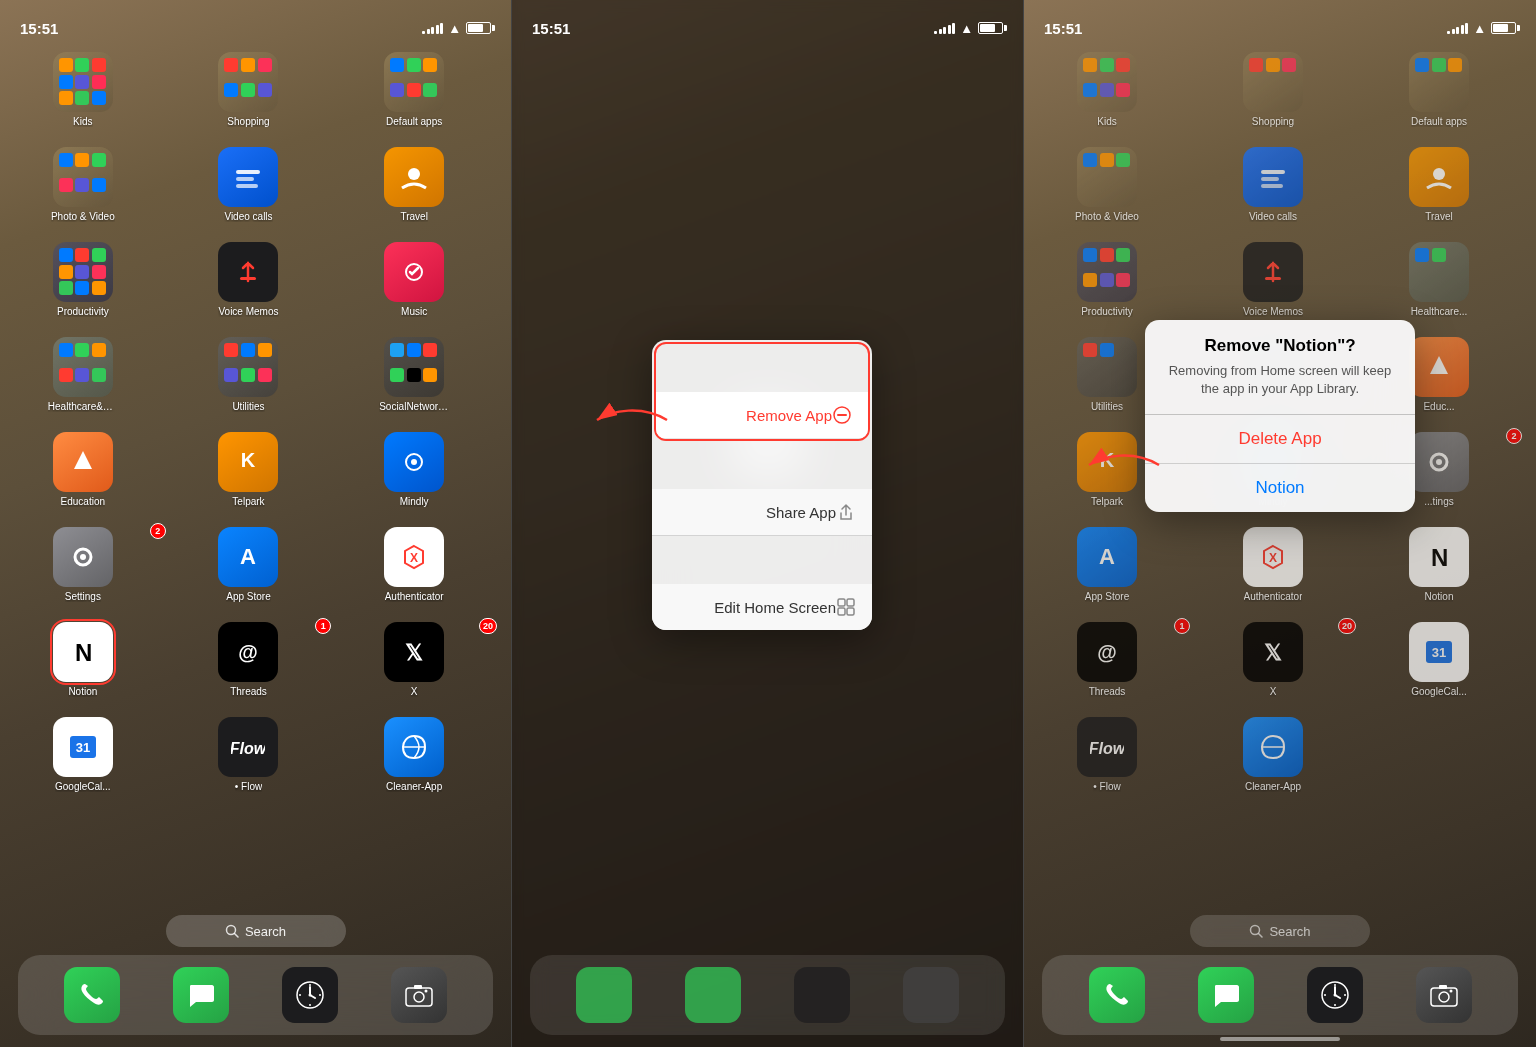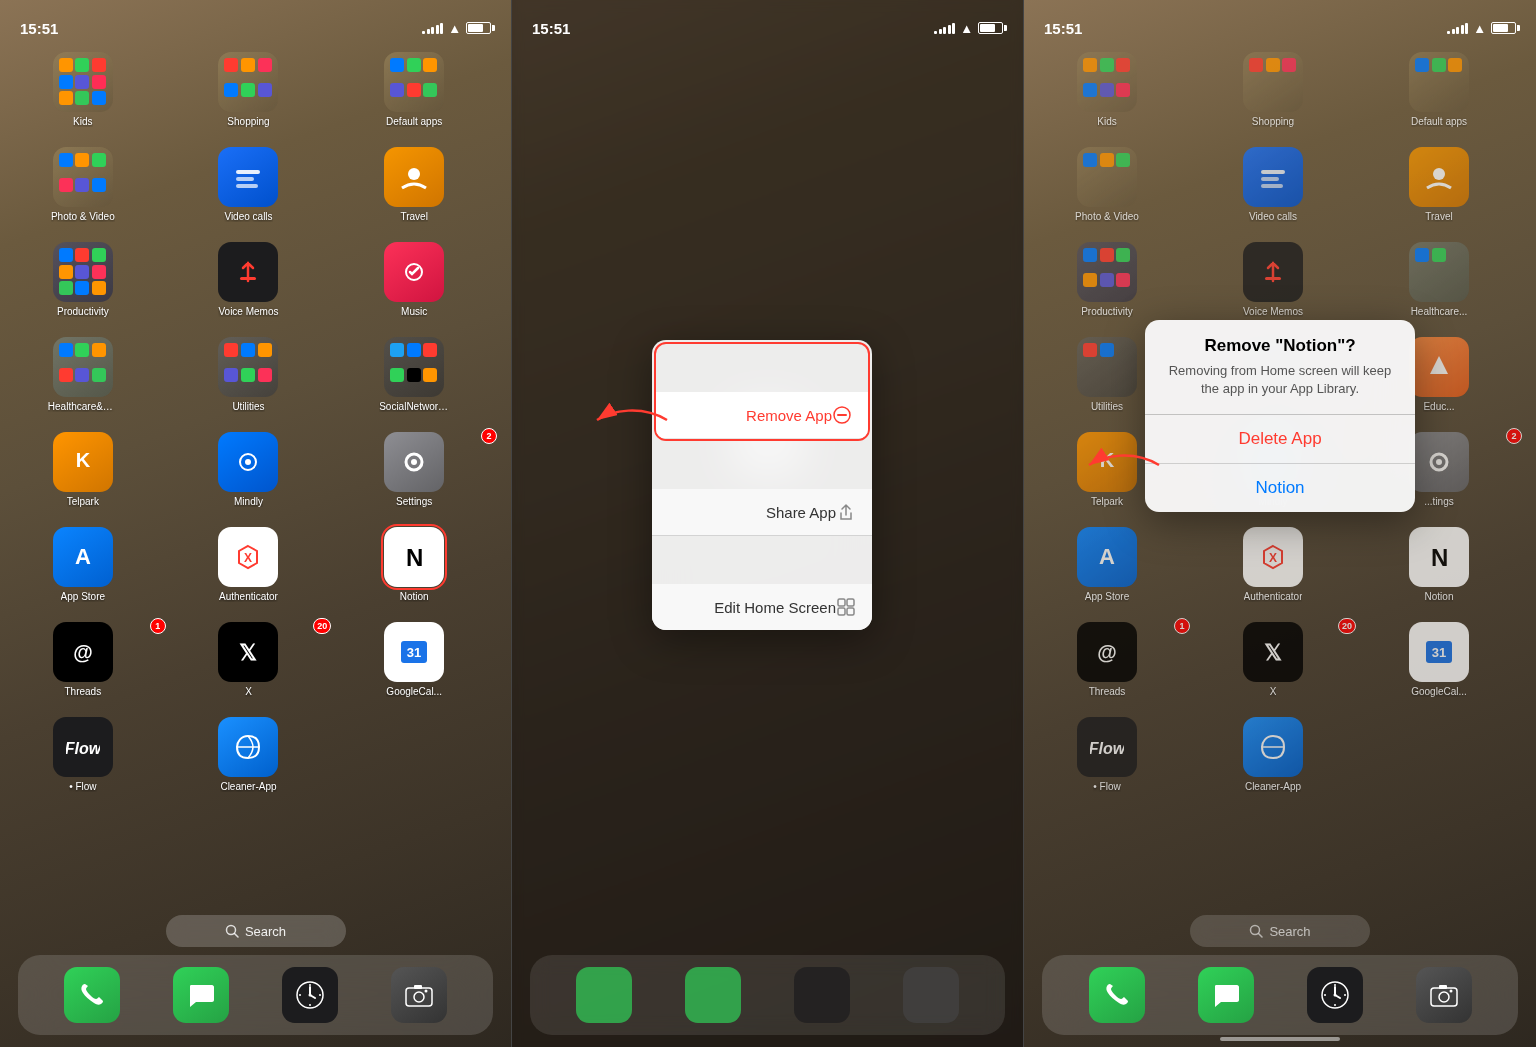--- a/index.html
+++ b/index.html
@@ -508,20 +508,28 @@
           <div class="folder-mini" style="background:#ff3b30"></div>
           <div class="folder-mini" style="background:#30d158"></div>
           <div class="folder-mini" style="background:#000"></div>
           <div class="folder-mini" style="background:#ff9500"></div>
         </div>
       </div>
       <span class="app-label">SocialNetworki...</span>
     </div>
 
     <div class="app-item">
+      <div class="app-icon" style="background:linear-gradient(145deg,#ff8c42,#e05a1a)">
+        <svg width="34" height="34" viewBox="0 0 34 34">
+          <path d="M17 6 L26 24 H8 Z" fill="white"></path>
+        </svg>
+      </div>
+      <span class="app-label">Education</span>
+    </div>
+    <div class="app-item">
       <div class="app-icon" style="background:linear-gradient(145deg,#ff9500,#d07500)">
         <svg width="34" height="34" viewBox="0 0 34 34">
           <text x="17" y="22" font-size="20" text-anchor="middle" fill="white" font-weight="bold">K</text>
         </svg>
       </div>
       <span class="app-label">Telpark</span>
     </div>
     <div class="app-item">
       <div class="app-icon" style="background:linear-gradient(145deg,#007aff,#0055cc)">
         <svg width="34" height="34" viewBox="0 0 34 34">

